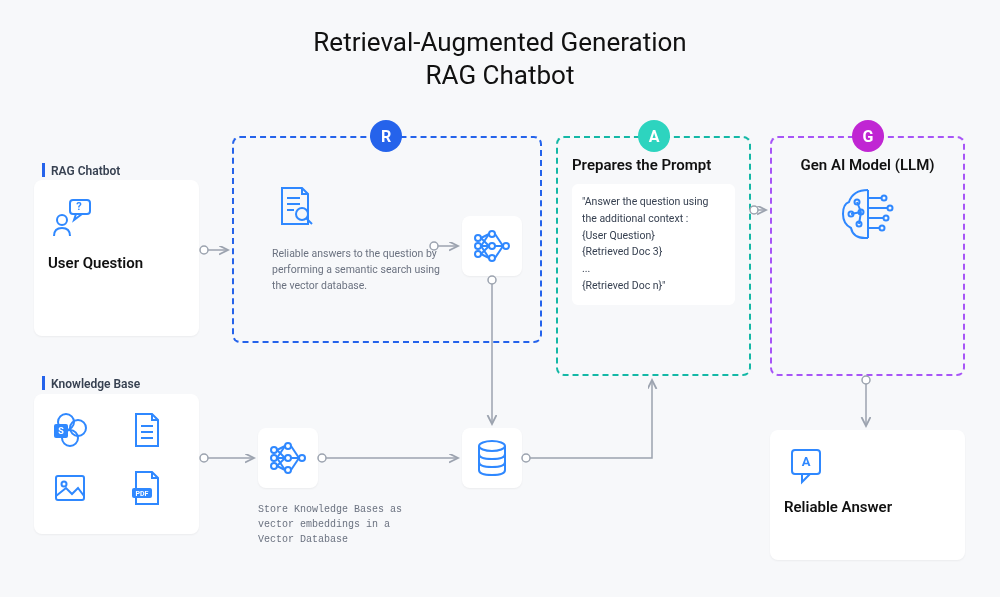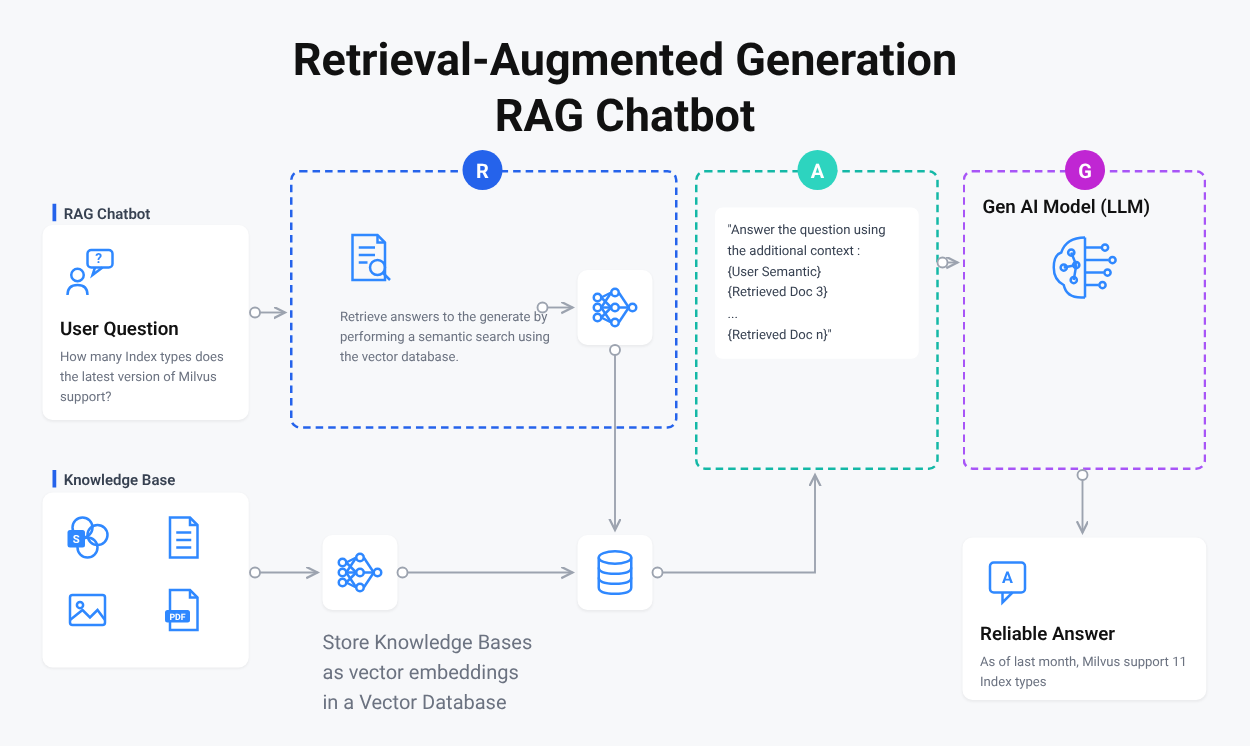--- a/index.html
+++ b/index.html
@@ -1,38 +1,38 @@
 <!DOCTYPE html>
 <html><head>
 <meta charset="utf-8">
 <style>
 * { box-sizing: border-box; margin: 0; padding: 0; }
 body { font-family: -apple-system, BlinkMacSystemFont, 'Segoe UI', Roboto, sans-serif; background: #f7f8fa; width: 1000px; height: 597px; overflow: hidden; position: relative; }
-.title { text-align: center; font-size: 36px; font-weight: 700; color: #111; padding-top: 26px; line-height: 1.25; }
+.title { text-align: center; font-size: 26px; font-weight: 400; color: #111; padding-top: 26px; line-height: 1.25; }
 .diagram { position: absolute; top: 0; left: 0; width: 1000px; height: 597px; }
 .card { position: absolute; background: #fff; border-radius: 8px; padding: 14px 14px; box-shadow: 0 1px 2px rgba(0,0,0,0.05); }
 .dashed { position: absolute; border-radius: 8px; padding: 14px; }
 .blue-dash { border: 2px dashed #2563eb; }
 .teal-dash { border: 2px dashed #14b8a6; }
-.purple-dash { border: 2px dashed #a855f7; }
+.purple-dash { border: 2px dashed #a855f7; text-align: center; }
 .section-label { position: absolute; font-size: 12px; font-weight: 600; color: #374151; }
 .section-label::before { content: ""; display: inline-block; width: 3px; height: 14px; background: #2563eb; margin-right: 6px; vertical-align: -2px; }
 .badge { position: absolute; width: 32px; height: 32px; border-radius: 50%; color: #fff; font-weight: 700; display: flex; align-items: center; justify-content: center; font-size: 16px; z-index: 5; }
 .badge-r { background: #2563eb; }
 .badge-a { background: #2dd4bf; }
 .badge-g { background: #c026d3; }
 .card-title { font-size: 15px; font-weight: 600; color: #111; margin-bottom: 6px; }
 .card-desc { font-size: 10.5px; color: #6b7280; line-height: 1.5; }
 .icon-box { position: absolute; background: #fff; border-radius: 8px; display: flex; align-items: center; justify-content: center; box-shadow: 0 1px 2px rgba(0,0,0,0.05); }
 .icon { stroke: #2F88FF; fill: none; stroke-width: 2; }
 .prompt-box { background: #fff; border-radius: 6px; padding: 10px; font-size: 10.5px; color: #374151; line-height: 1.6; margin-top: 10px; }
 .kb-grid { display: grid; grid-template-columns: 1fr 1fr; gap: 14px; }
 .connector { position: absolute; stroke: #9ca3af; stroke-width: 1.5; fill: none; }
 .connector-dot { fill: #fff; stroke: #9ca3af; stroke-width: 1.5; }
-.bottom-text { position: absolute; font-size: 16px; color: #6b7280; line-height: 1.5; width: 170px; }
+.bottom-text { position: absolute; font-size: 10px; color: #6b7280; line-height: 1.5; width: 170px; font-family: Liberation Mono, monospace; }
 </style>
 </head>
 <body>
 
 <div class="diagram">
 
   <div class="title">
     <div>Retrieval-Augmented Generation</div>
     <div>RAG Chatbot</div>
   </div>
@@ -46,35 +46,34 @@
 
   <div class="card" style="left:34px; top:180px; width:165px; height:156px;">
     <svg width="48" height="48" viewBox="0 0 48 48" style="margin-bottom:8px">
       <circle cx="14" cy="26" r="5" class="icon"></circle>
       <path d="M6 42 Q6 34 14 34 Q22 34 22 42" class="icon"></path>
       <rect x="22" y="6" width="20" height="14" rx="3" class="icon"></rect>
       <path d="M28 20 L26 26 L34 20" class="icon"></path>
       <text x="31" y="16" font-size="11" fill="#2F88FF" font-weight="bold" text-anchor="middle">?</text>
     </svg>
     <div class="card-title">User Question</div>
-    <div class="card-desc">How many Index types does the latest version of Milvus support?</div>
   </div>
 
   <div class="dashed blue-dash" style="left:232px; top:136px; width:310px; height:207px;">
     <div style="padding:30px 8px 0 24px; width:190px;">
       <svg width="50" height="50" viewBox="0 0 50 50" style="margin-bottom:10px">
         <path d="M10 6 L30 6 L36 12 L36 42 L10 42 Z" class="icon"></path>
         <path d="M30 6 L30 12 L36 12" class="icon"></path>
         <line x1="15" y1="16" x2="28" y2="16" class="icon"></line>
         <line x1="15" y1="22" x2="28" y2="22" class="icon"></line>
         <line x1="15" y1="28" x2="22" y2="28" class="icon"></line>
         <circle cx="30" cy="32" r="6" class="icon"></circle>
         <line x1="34" y1="36" x2="40" y2="42" class="icon"></line>
       </svg>
-      <div class="card-desc" style="width:180px">Retrieve answers to the generate by performing a semantic search using the vector database.</div>
+      <div class="card-desc" style="width:180px">Reliable answers to the question by performing a semantic search using the vector database.</div>
     </div>
   </div>
 
   <div class="icon-box" style="left:462px; top:216px; width:60px; height:60px;">
     <svg width="44" height="44" viewBox="0 0 44 44">
       <circle cx="8" cy="14" r="3" class="icon"></circle>
         <circle cx="8" cy="22" r="3" class="icon"></circle>
         <circle cx="8" cy="30" r="3" class="icon"></circle>
       <circle cx="22" cy="10" r="3" class="icon"></circle>
         <circle cx="22" cy="22" r="3" class="icon"></circle>
@@ -87,23 +86,24 @@
         <line x1="11" y1="22" x2="19" y2="34" class="icon"></line>
       <line x1="11" y1="30" x2="19" y2="22" class="icon"></line>
         <line x1="11" y1="30" x2="19" y2="34" class="icon"></line>
       <line x1="25" y1="10" x2="33" y2="22" class="icon"></line>
         <line x1="25" y1="22" x2="33" y2="22" class="icon"></line>
         <line x1="25" y1="34" x2="33" y2="22" class="icon"></line>
     </svg>
   </div>
 
   <div class="dashed teal-dash" style="left:556px; top:136px; width:195px; height:240px; padding:18px 14px;">
+    <div class="card-title">Prepares the Prompt</div>
     <div class="prompt-box">
       <div>"Answer the question using the additional context :</div>
-      <div>{User Semantic}</div>
+      <div>{User Question}</div>
       <div>{Retrieved Doc 3}</div>
       <div>...</div>
       <div>{Retrieved Doc n}"</div>
     </div>
   </div>
 
   <div class="dashed purple-dash" style="left:770px; top:136px; width:195px; height:240px; padding:18px 14px;">
     <div class="card-title">Gen AI Model (LLM)</div>
     <svg width="70" height="70" viewBox="0 0 70 70" style="display:block;margin:0 auto">
       <path d="M35 10 Q20 10 16 22 Q10 24 10 34 Q10 44 18 48 Q20 58 32 58 L35 58" class="icon"></path>
@@ -187,21 +187,20 @@
     </svg>
   </div>
 
   <div class="card" style="left:770px; top:430px; width:195px; height:130px;">
     <svg width="44" height="44" viewBox="0 0 44 44" style="margin-bottom:6px">
       <rect x="8" y="6" width="28" height="24" rx="3" class="icon"></rect>
       <path d="M18 30 L18 38 L26 30" class="icon"></path>
       <text x="22" y="22" font-size="13" fill="#2F88FF" text-anchor="middle" font-weight="bold">A</text>
     </svg>
     <div class="card-title">Reliable Answer</div>
-    <div class="card-desc">As of last month, Milvus support 11 Index types</div>
   </div>
 
   <div class="bottom-text" style="left:258px; top:502px;">Store Knowledge Bases as vector embeddings in a Vector Database</div>
 
   <svg class="connector" width="1000" height="597" style="left:0;top:0;">
     <defs>
       <marker id="arrow" markerWidth="8" markerHeight="8" refX="6" refY="3" orient="auto">
         <path d="M0,0 L6,3 L0,6" fill="none" stroke="#9ca3af" stroke-width="1.2"></path>
       </marker>
     </defs>

